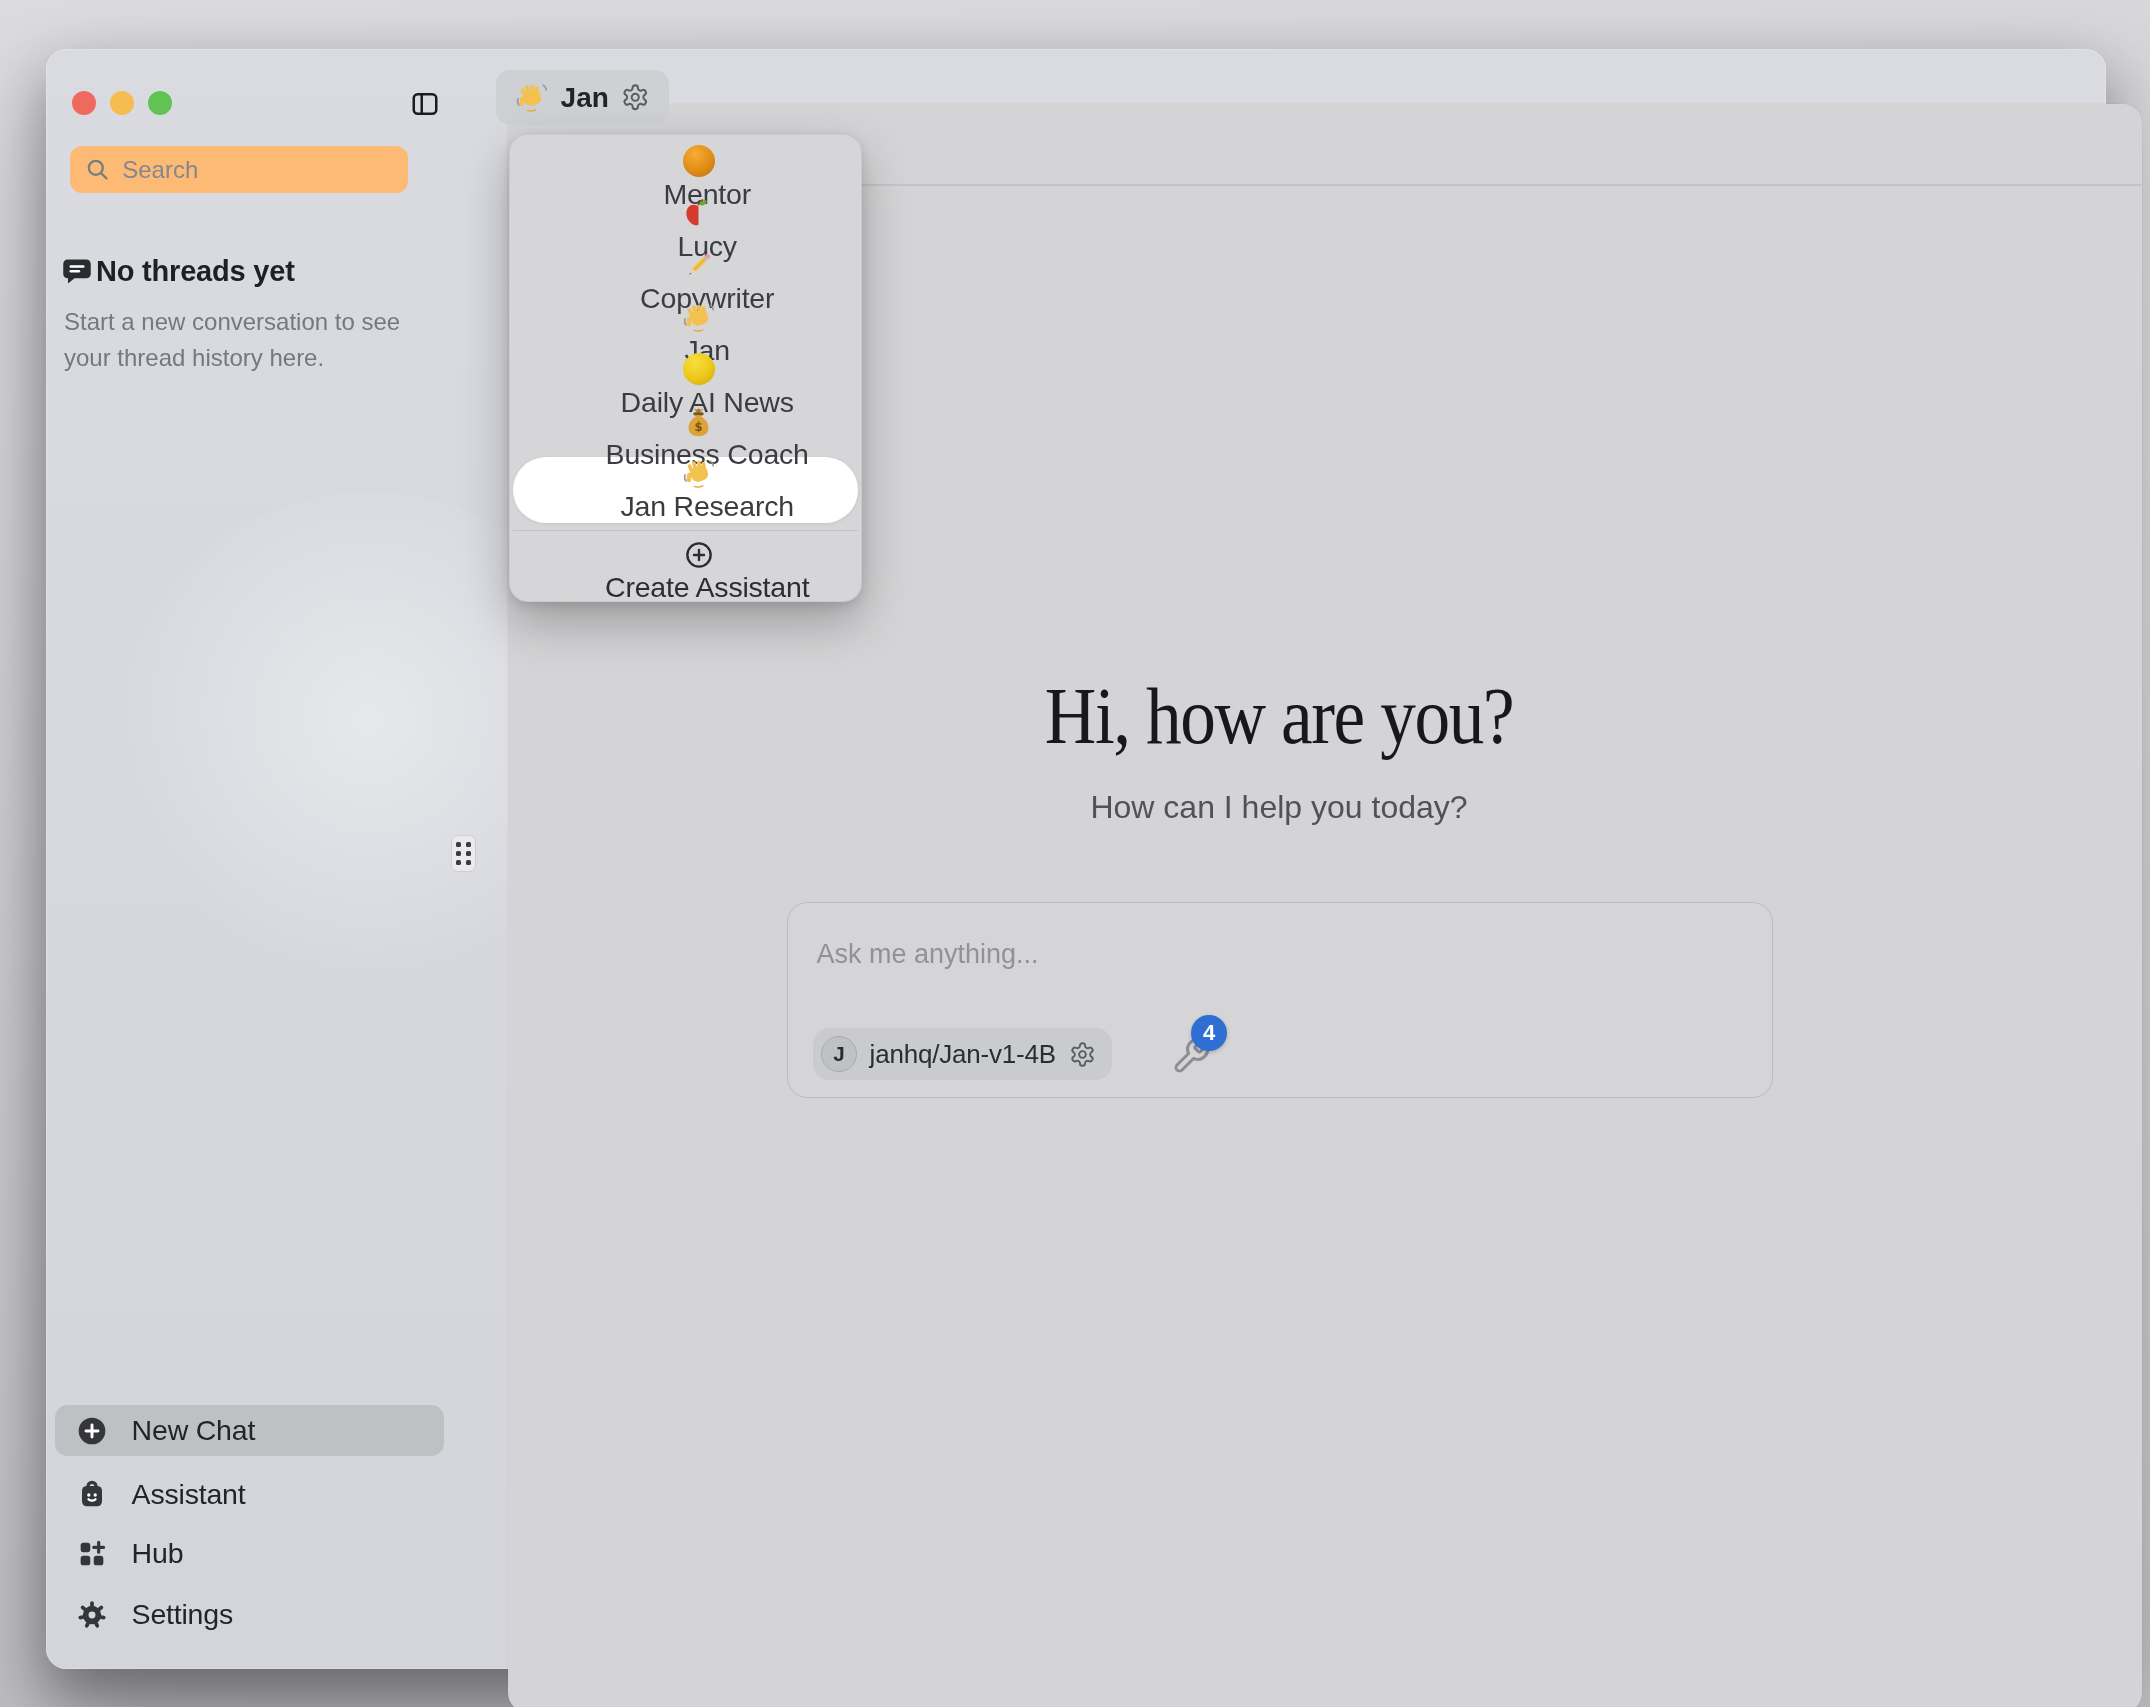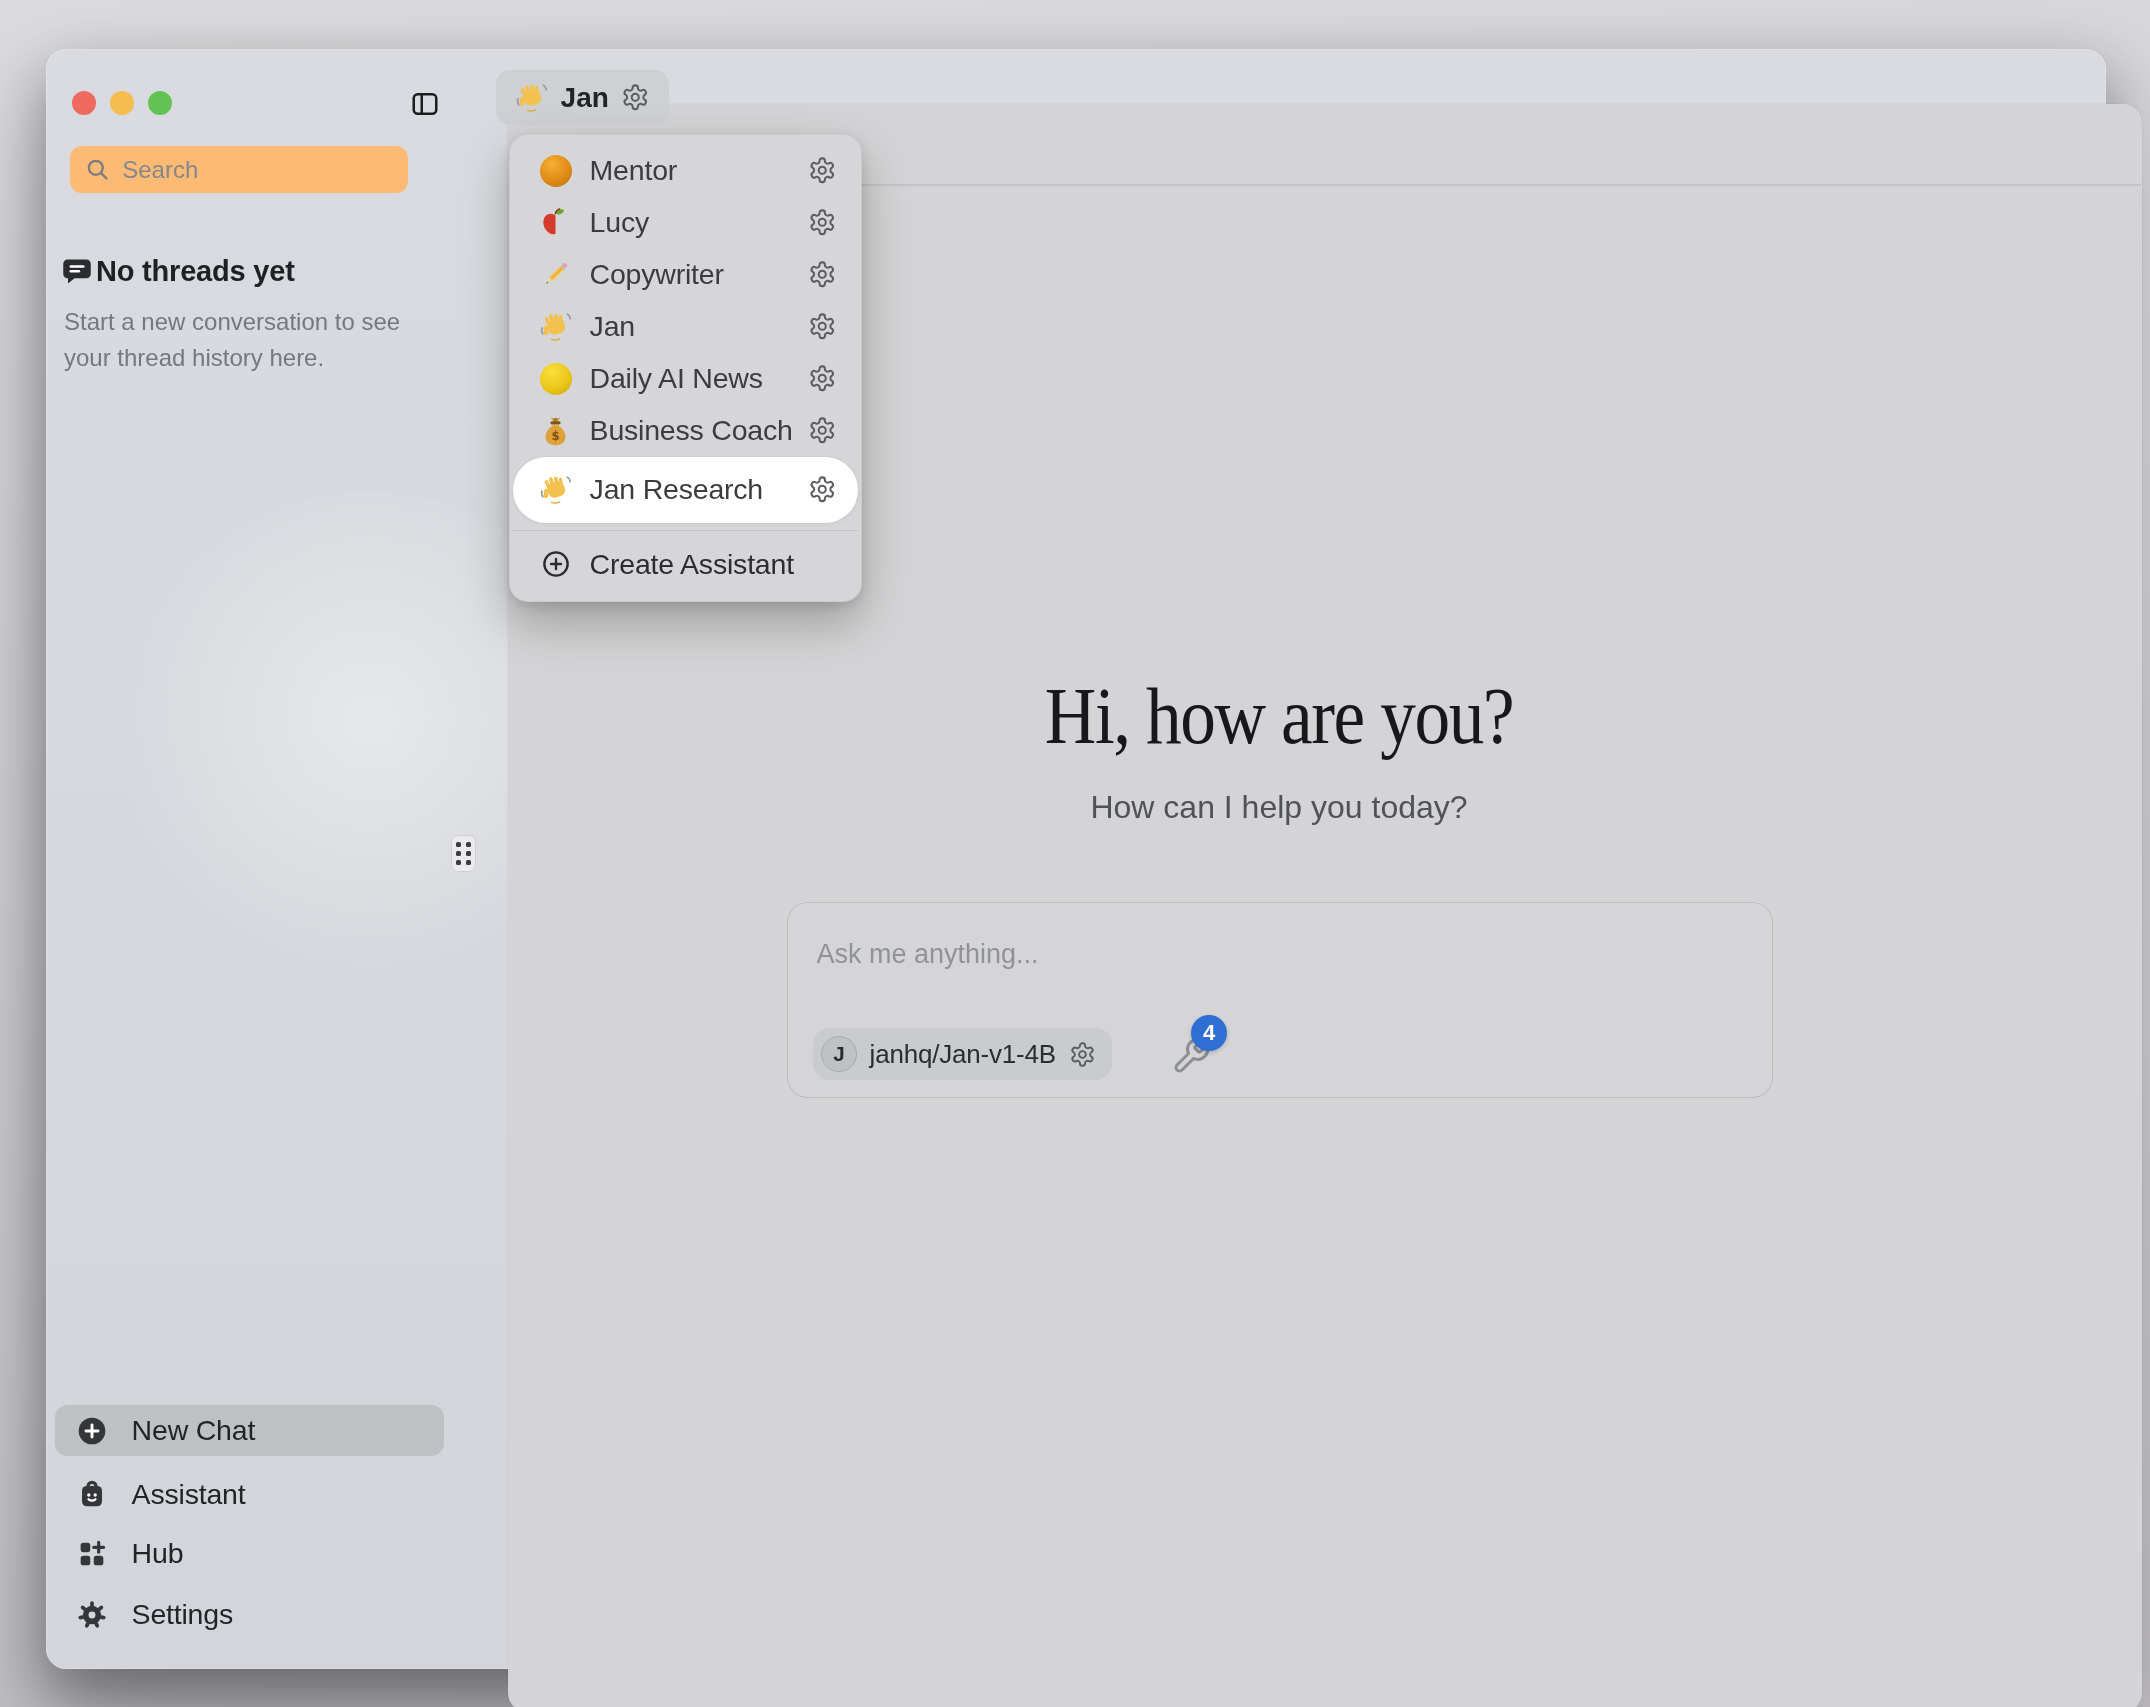--- a/index.html
+++ b/index.html
@@ -86,21 +86,21 @@
   .assistant-chip .aname { font-size:28px; font-weight:600; color:#222427; }
   .assistant-chip .gear { width:28.5px; height:28.5px; }
 
   
   .menu {
     position:absolute; left:509px; top:134px; width:353px;
     background:#d6d6d9; border:0.8px solid rgba(0,0,0,.05); border-radius:19px;
     padding:9.5px 3.2px 11px;
     box-shadow:0 20.6px 47px rgba(0,0,0,.26), 0 3.2px 11px rgba(0,0,0,.10);
   }
-  .menu-row { height:52px; display:flex; align-items:center; padding-left:26px; cursor:pointer; }
+  .menu-row { height:52px; display:flex; align-items:center; padding-left:26px; cursor:pointer;flex-direction:column; }
   .menu-row.selected { height:66px; background:#ffffff; border-radius:33px; box-shadow:0 0.8px 4px rgba(0,0,0,.07); }
   .menu-row .micon { width:33px; height:33px; flex:none; display:flex; align-items:center; justify-content:center; }
   .menu-row .mlabel { margin-left:17.4px; font-size:28.5px; font-weight:500; color:#3a3c40; letter-spacing:-0.2px; }
   .menu-row .mgear { margin-left:auto; margin-right:21.3px; width:28.5px; height:28.5px; cursor:pointer; }
   .menu-sep { height:1.6px; background:rgba(0,0,0,.09); margin:7.1px 0; }
   .menu-row.create .mlabel { color:#2b2d30; }
   .sphere-orange { width:32px; height:32px; border-radius:50%;
     background:radial-gradient(circle at 38% 28%, #f6ad33, #e08c17 55%, #b96f0e 100%); }
   .sphere-yellow { width:32px; height:32px; border-radius:50%;
     background:radial-gradient(circle at 38% 28%, #fadf3e, #ecc719 55%, #c9a50d 100%); }

